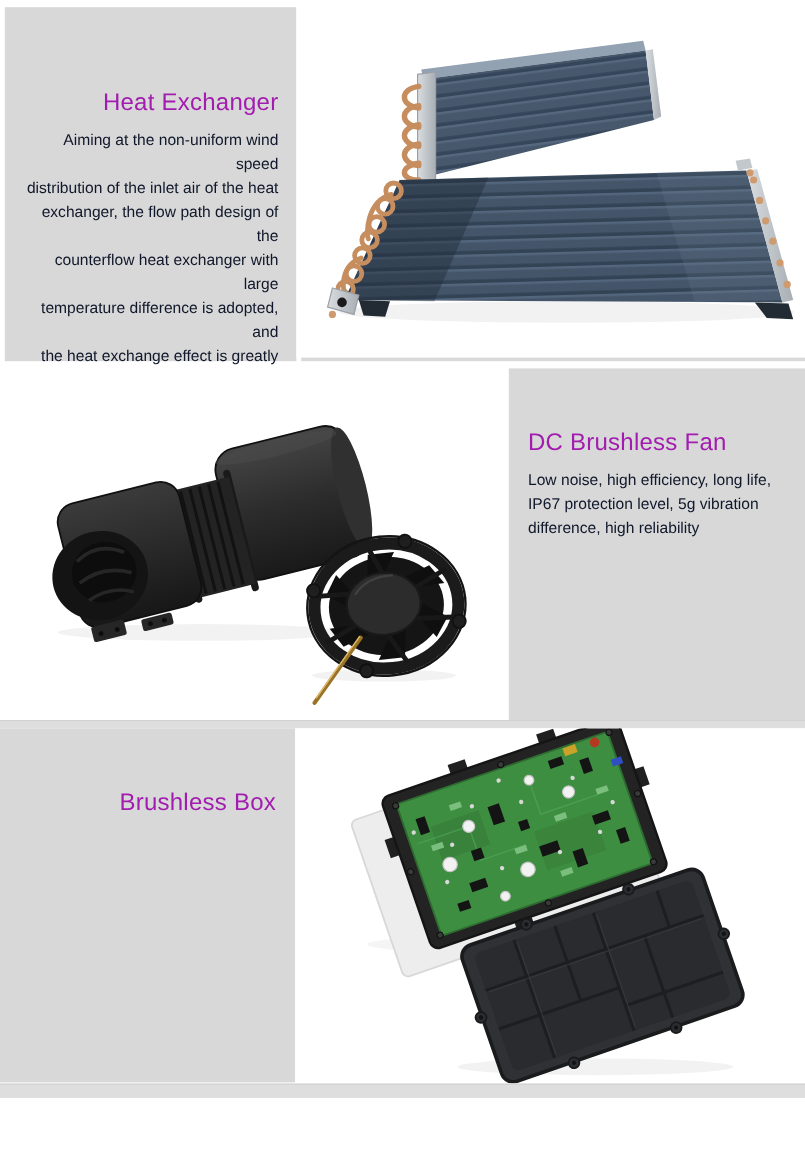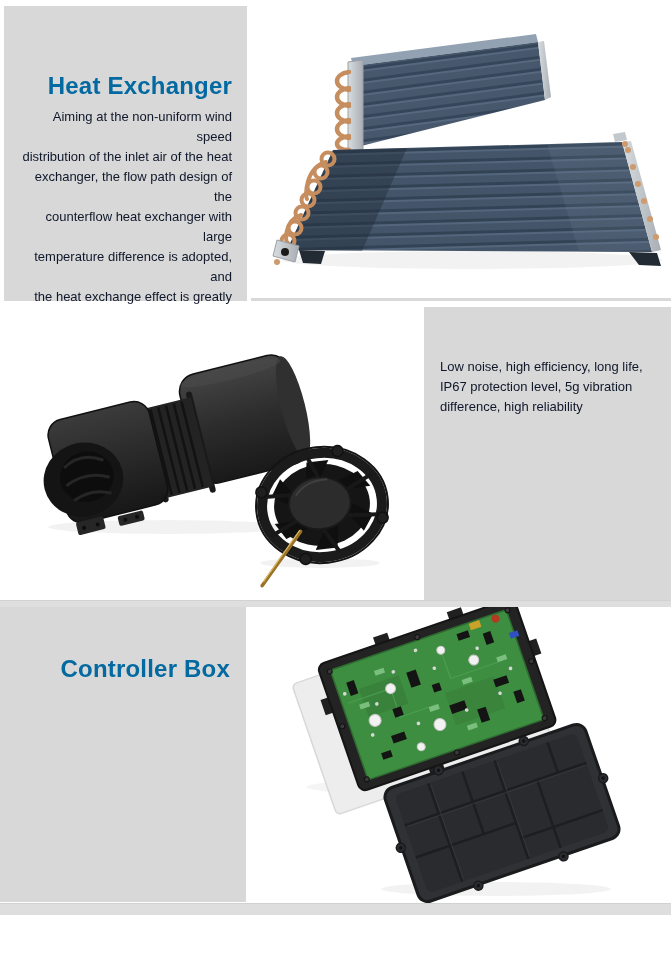--- a/index.html
+++ b/index.html
@@ -5,21 +5,21 @@
   html,body { margin:0; padding:0; background:#ffffff; }
   .page {
     position:relative; width:671px; height:960px; background:#ffffff;
     font-family:"Liberation Sans", sans-serif; overflow:hidden;
     margin:0 auto;
   }
   .panel { position:absolute; background:#d8d8d8; box-sizing:border-box; }
   #panel-1 { left:4px;   top:6px;   width:243px; height:295px; padding:68px 15px 0 12px; text-align:right; }
   #panel-2 { left:424px; top:307px; width:247px; height:293px; padding:50px 14px 0 16px; text-align:left; }
   #panel-3 { left:0;     top:607px; width:246px; height:295px; padding:50px 16px 0 12px; text-align:right; }
-  .panel h2 { margin:0 0 9px 0; font-size:24px; line-height:24px; font-weight:bold; color:#0369a1; letter-spacing:0.2px; }
+  .panel h2 { margin:0 0 9px 0; font-size:20px; line-height:24px; font-weight:normal; color:#a21caf; letter-spacing:0.2px; }
   .panel p  { margin:0; font-size:13px; line-height:20px; color:#0f172a; white-space:pre-line; }
   .image-area { position:absolute; background:#ffffff; }
   #image-1 { left:247px; top:0;     width:424px; height:298px; }
   #image-2 { left:0;     top:307px; width:424px; height:293px; }
   #image-3 { left:246px; top:607px; width:425px; height:296px; }
   .image-area svg { display:block; width:100%; height:100%; }
   .separator { position:absolute; background:#dedede; box-sizing:border-box; }
   #sep-1 { left:251px; top:298px; width:420px; height:3px; background:#d9d9d9; }
   #sep-2 { left:0; top:600px; width:671px; height:7px;  border-top:1px solid #d2d2d2; }
   #sep-3 { left:0; top:903px; width:671px; height:12px; border-top:1px solid #d2d2d2; }
@@ -188,31 +188,32 @@
               <circle cx="381" cy="217" r="5.5"></circle>
             <circle cx="263" cy="179" r="5.5"></circle>
               <circle cx="300" cy="250" r="5.5"></circle>
           </g>
           <line x1="298" y1="222" x2="254" y2="272" stroke="#9a7326" stroke-width="3.5" stroke-linecap="round"></line>
           <line x1="297" y1="221" x2="256" y2="268" stroke="#e0bd6a" stroke-width="1.2" stroke-linecap="round"></line>
         </g>
       </svg>
     </div>
     <div class="panel" id="panel-2">
+      <h2>DC Brushless Fan</h2>
       <p>Low noise, high efficiency, long life,
 IP67 protection level, 5g vibration
 difference, high reliability</p>
     </div>
   </section>
 
   <div class="separator" id="sep-2"></div>
 
   <section>
     <div class="panel" id="panel-3">
-      <h2>Controller Box</h2>
+      <h2>Brushless Box</h2>
     </div>
     <div class="image-area" id="image-3">
       <svg viewBox="0 0 425 296">
         <ellipse cx="250" cy="282" rx="115" ry="7" fill="#000000" opacity="0.05"></ellipse>
         <ellipse cx="180" cy="180" rx="120" ry="8" fill="#000000" opacity="0.04"></ellipse>
 
         <g transform="rotate(-19 182 92)">
           <rect x="58" y="34" width="228" height="138" rx="5" fill="#ededed" stroke="#d8d8d8" stroke-width="1.5"></rect>
           <rect x="80" y="58" width="10" height="16" fill="#202020"></rect>
           <rect x="294" y="70" width="10" height="16" fill="#202020"></rect>

